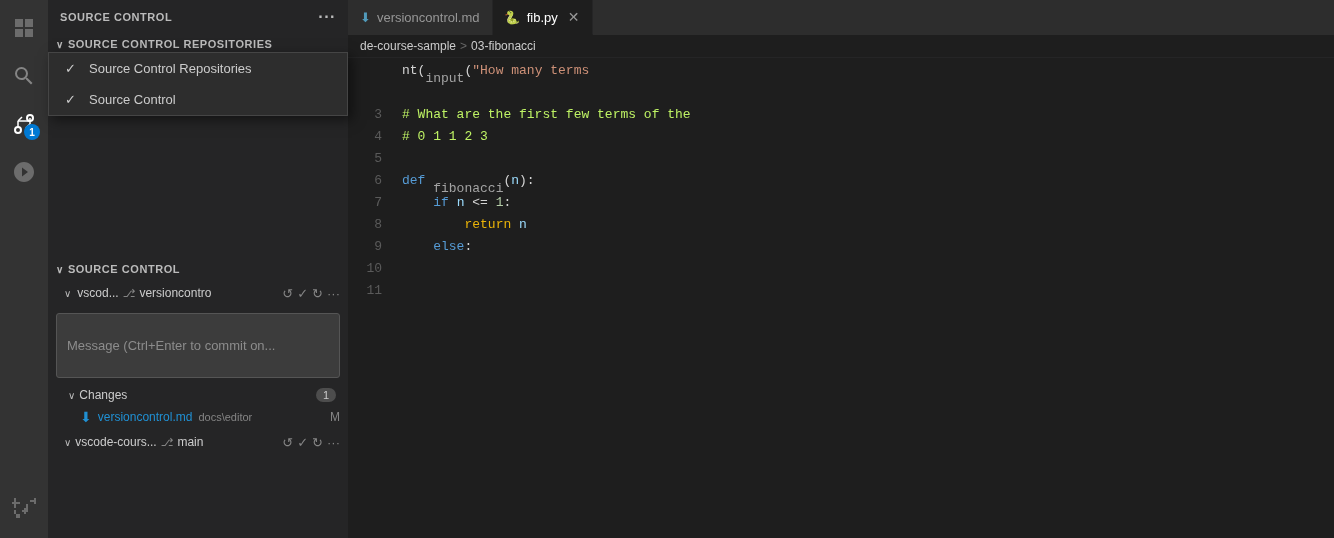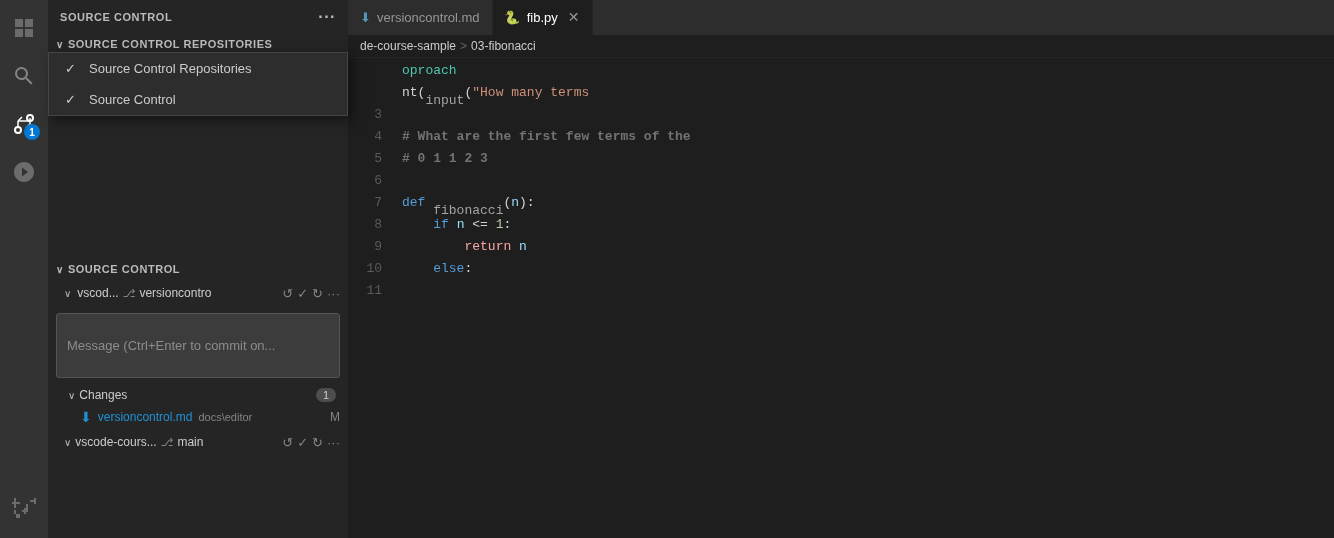--- a/index.html
+++ b/index.html
@@ -347,24 +347,24 @@
       height: 22px;
       display: flex;
       align-items: center;
       white-space: pre;
       font-size: 13px;
     }
     .kw-green { color: #4ec9b0; }
     .kw-yellow { color: #a3a3a3; margin-top: 16px; }
     .kw-blue { color: #569cd6; }
     .kw-orange { color: #ce9178; }
-    .kw-comment { color: #737373; font-weight: bold; }
+    .kw-comment { color: #bef264; }
     .kw-white { color: #d4d4d4; }
     .kw-light { color: #9cdcfe; }
-    .kw-pink { color: #fca5a5; }
+    .kw-pink { color: #eab308; }
   </style>
 </head>
 <body>
 
 <div class="activity-bar">
   <div class="activity-icon">
     <svg viewBox="0 0 24 24">
         <path d="M3 3h8v8H3V3zm0 10h8v8H3v-8zm10-10h8v8h-8V3zm0 10h8v8h-8v-8z" opacity="0.7"></path>
       </svg>
   </div>
@@ -526,23 +526,20 @@
       <div class="ln">6</div>
       <div class="ln">7</div>
       <div class="ln">8</div>
       <div class="ln">9</div>
       <div class="ln">10</div>
       <div class="ln">11</div>
     </div>
     <div class="code-content">
 
       <div class="code-line">
-        <span class="kw-green">oproach</span>
-      </div>
-      <div class="code-line">
         <span class="kw-white">nt(</span><span class="kw-yellow">input</span><span class="kw-white">(</span><span class="kw-orange">"How many terms</span>
       </div>
 
       <div class="code-line">&nbsp;</div>
 
       <div class="code-line">
         <span class="kw-comment"># What are the first few terms of the</span>
       </div>
 
       <div class="code-line">

